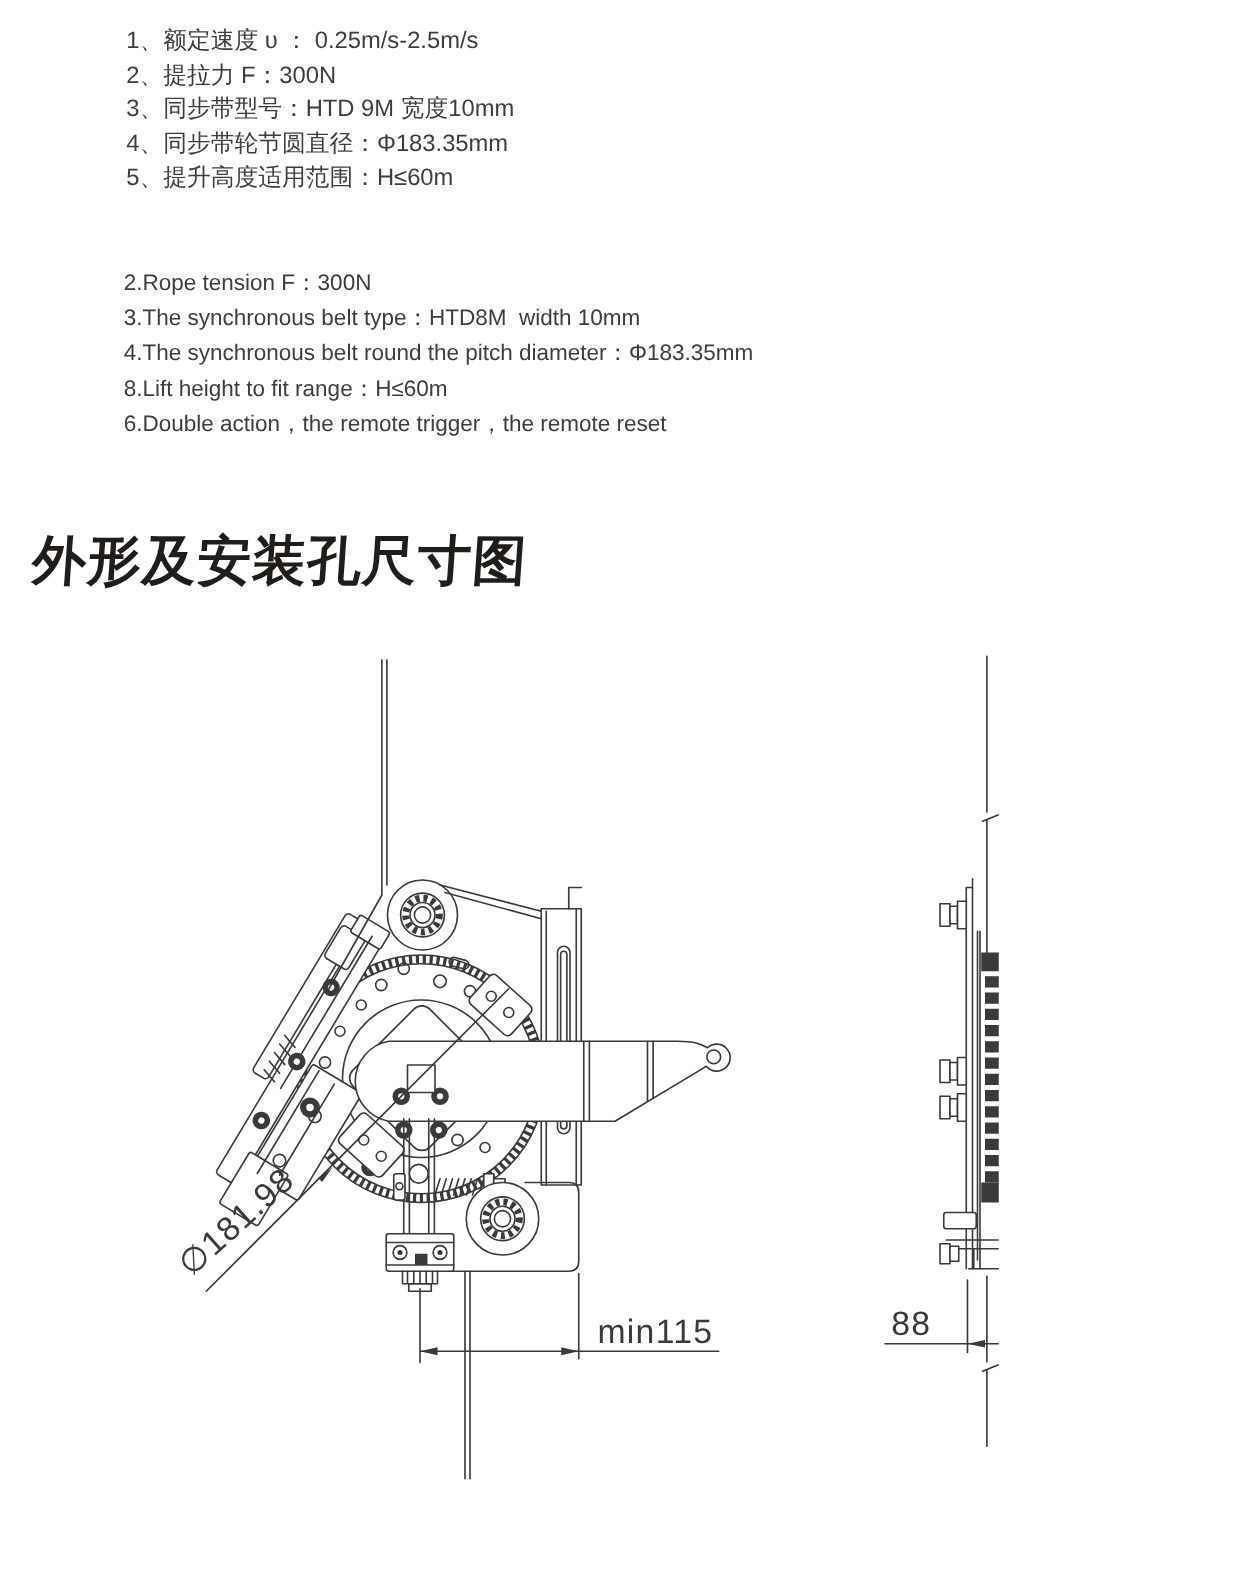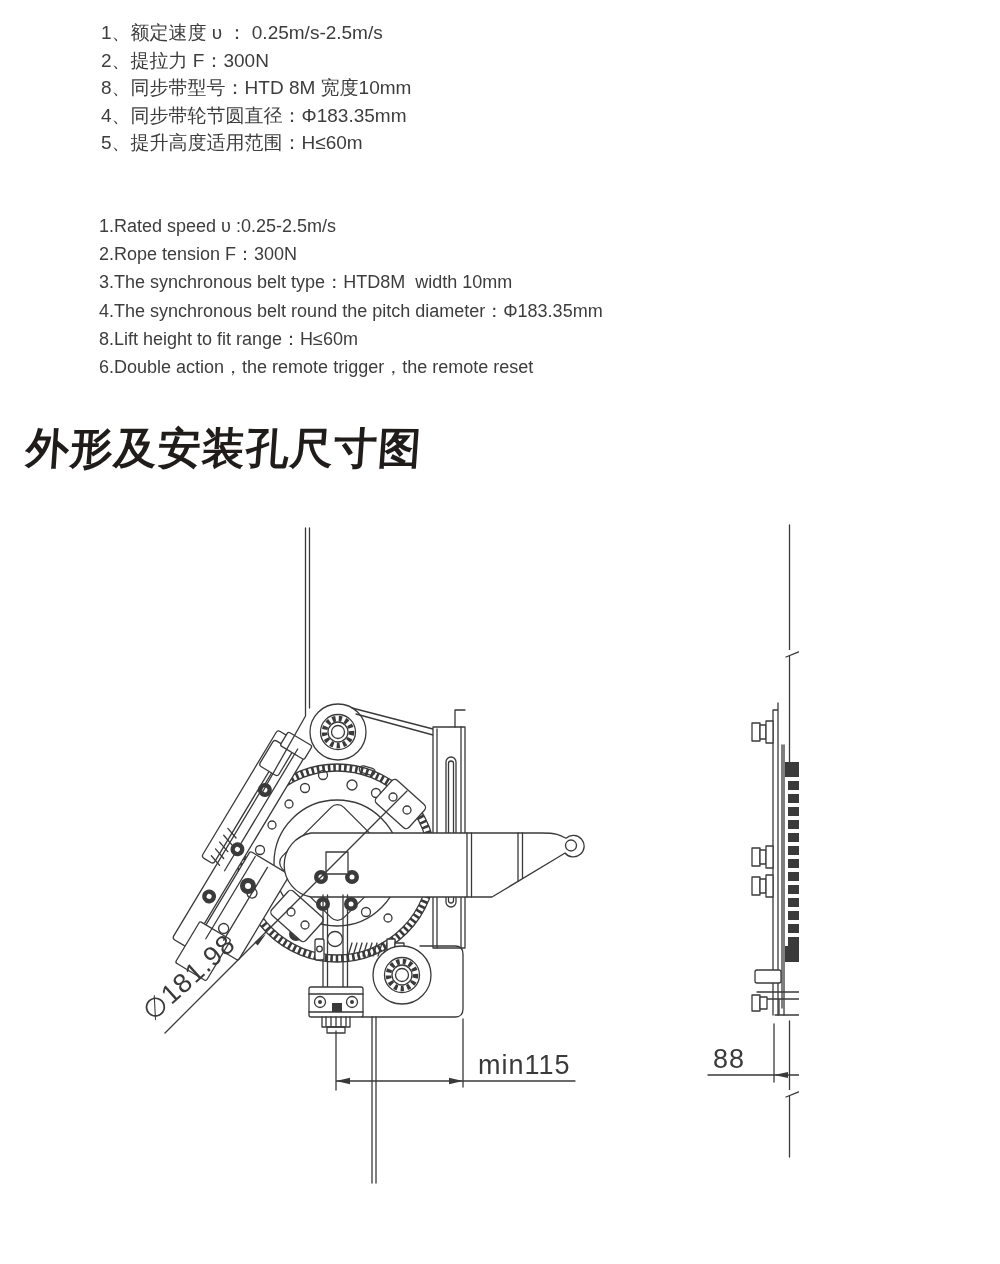--- a/index.html
+++ b/index.html
@@ -25,27 +25,26 @@
   .dimtext { font-family:"Liberation Sans","DejaVu Sans",sans-serif; font-size:27px; fill:#3a3a3a; letter-spacing:1px; }
 </style>
 </head>
 <body>
 
 <div class="page">
 
   <div class="cn-specs">
     <div class="spec-line">1、额定速度 υ ： 0.25m/s-2.5m/s</div>
     <div class="spec-line">2、提拉力 F：300N</div>
-    <div class="spec-line">8、同步带型号：HTD 8M 宽度10mm</div>
+    <div class="spec-line">3、同步带型号：HTD 9M 宽度10mm</div>
     <div class="spec-line">4、同步带轮节圆直径：Φ183.35mm</div>
     <div class="spec-line">5、提升高度适用范围：H≤60m</div>
   </div>
 
   <div class="en-specs">
-    <div class="spec-line">1.Rated speed υ :0.25-2.5m/s</div>
     <div class="spec-line">2.Rope tension F：300N</div>
     <div class="spec-line">3.The synchronous belt type：HTD8M  width 10mm</div>
     <div class="spec-line">4.The synchronous belt round the pitch diameter：Φ183.35mm</div>
     <div class="spec-line">8.Lift height to fit range：H≤60m</div>
     <div class="spec-line">6.Double action，the remote trigger，the remote reset</div>
   </div>
 
   <div class="heading">外形及安装孔尺寸图</div>
 
   <svg class="drawing" width="1000" height="764" viewBox="0 500 1000 764" xmlns="http://www.w3.org/2000/svg">

